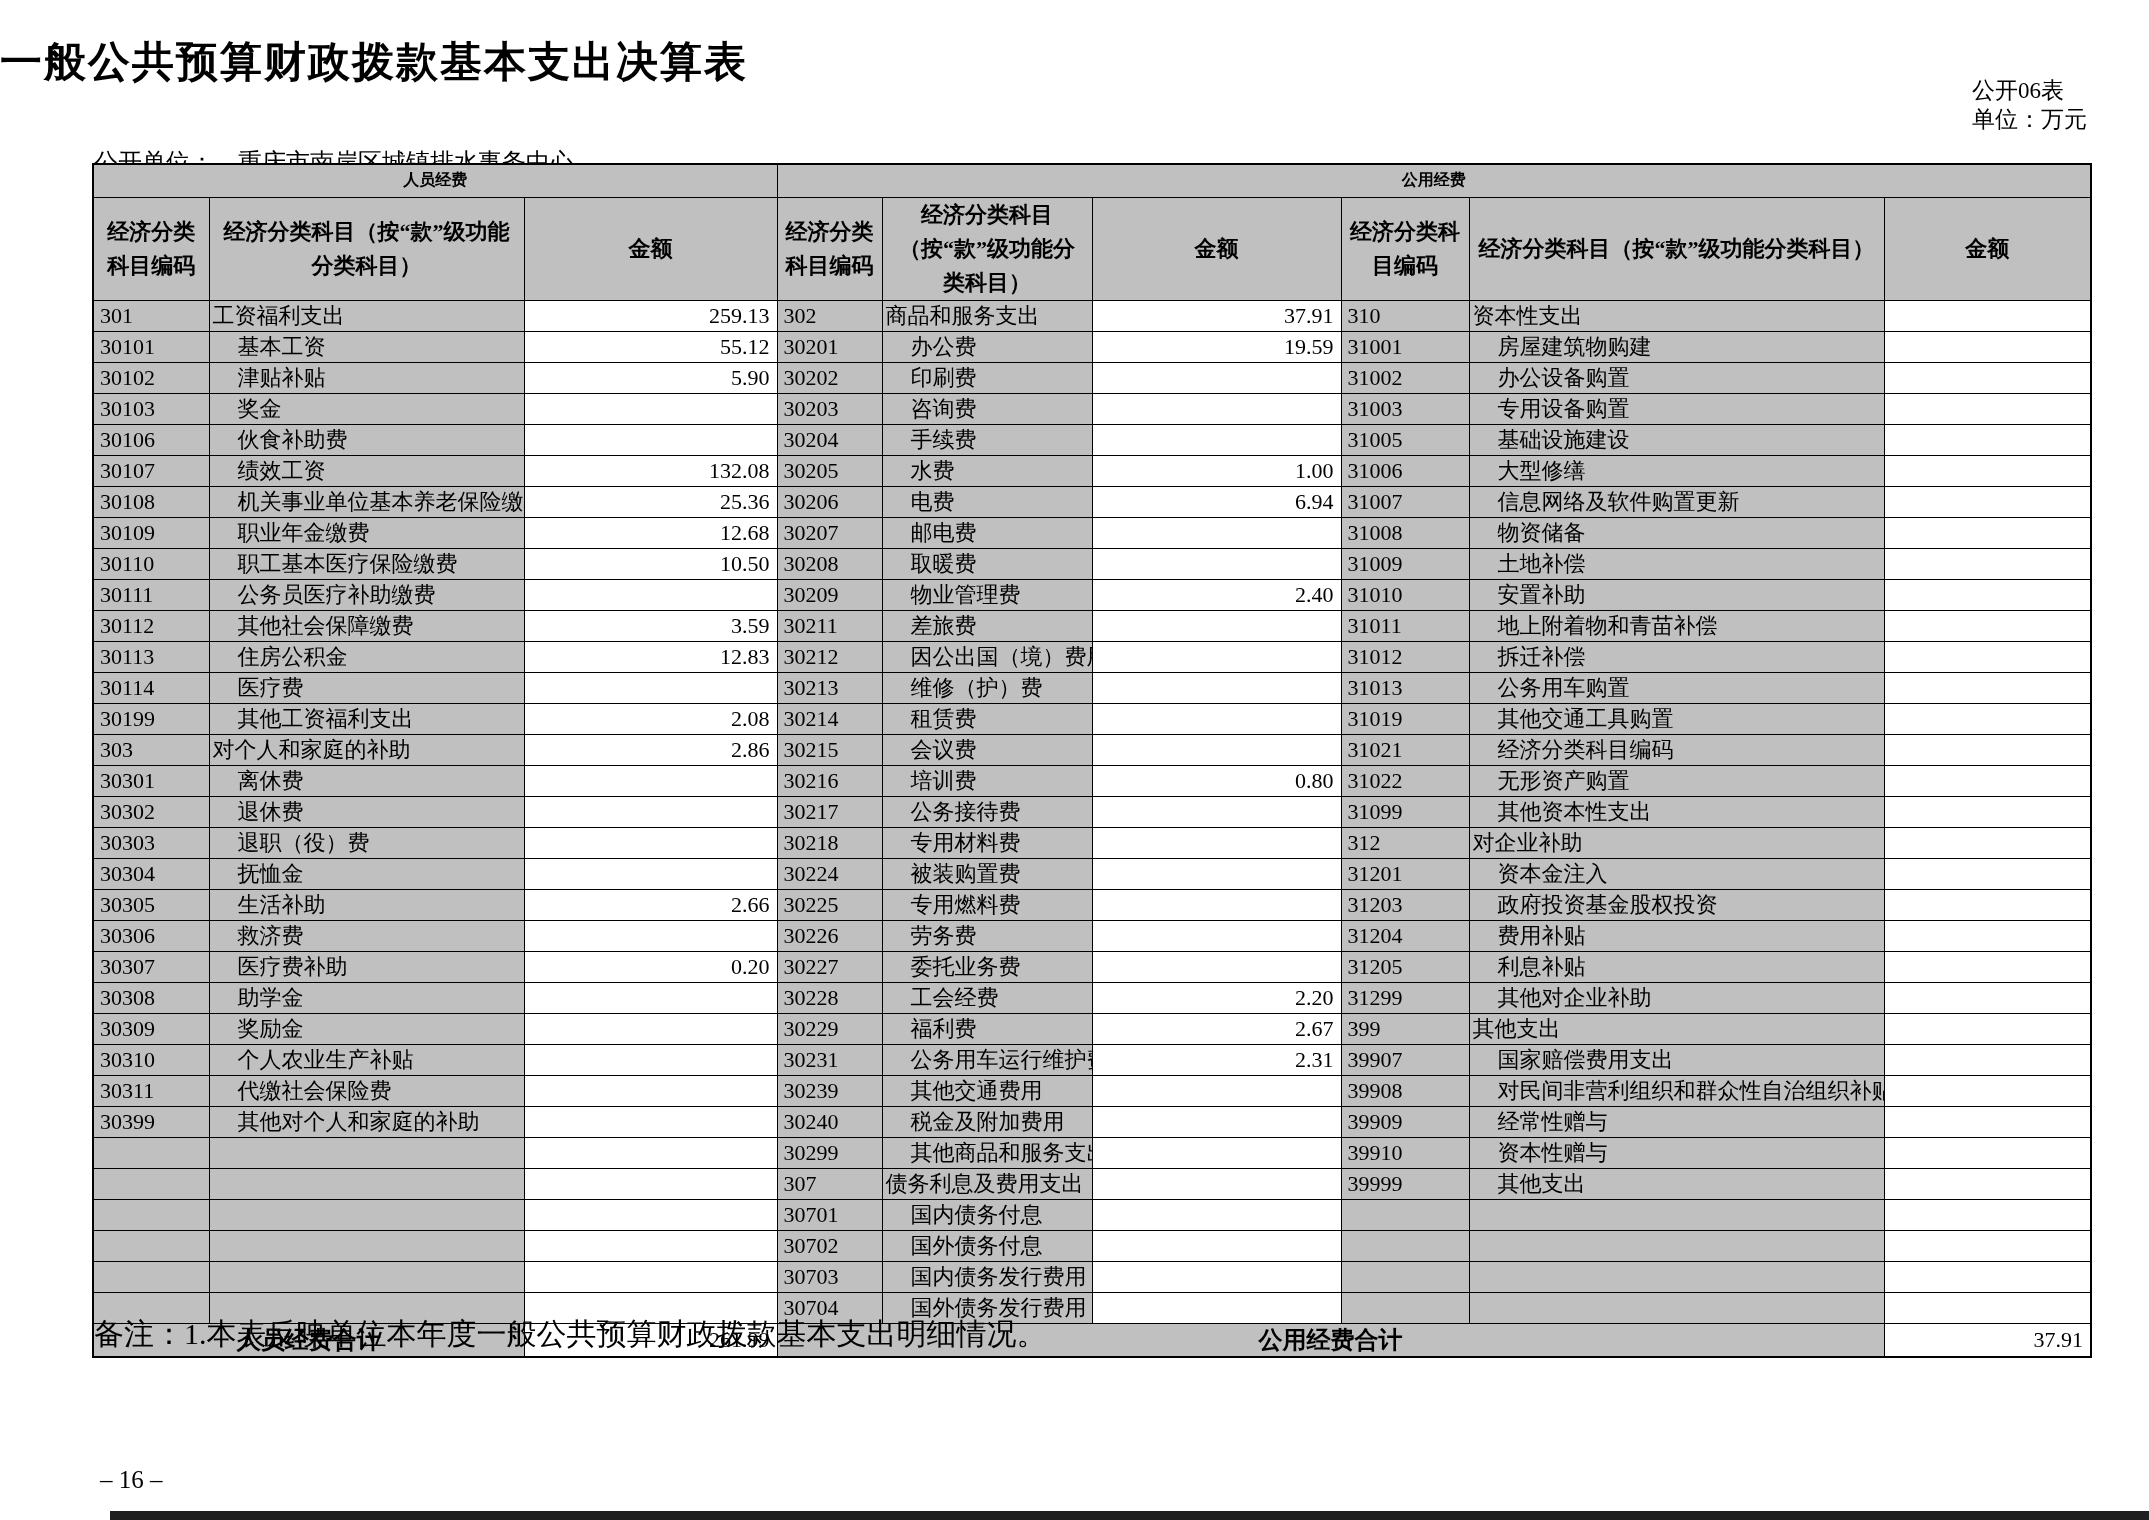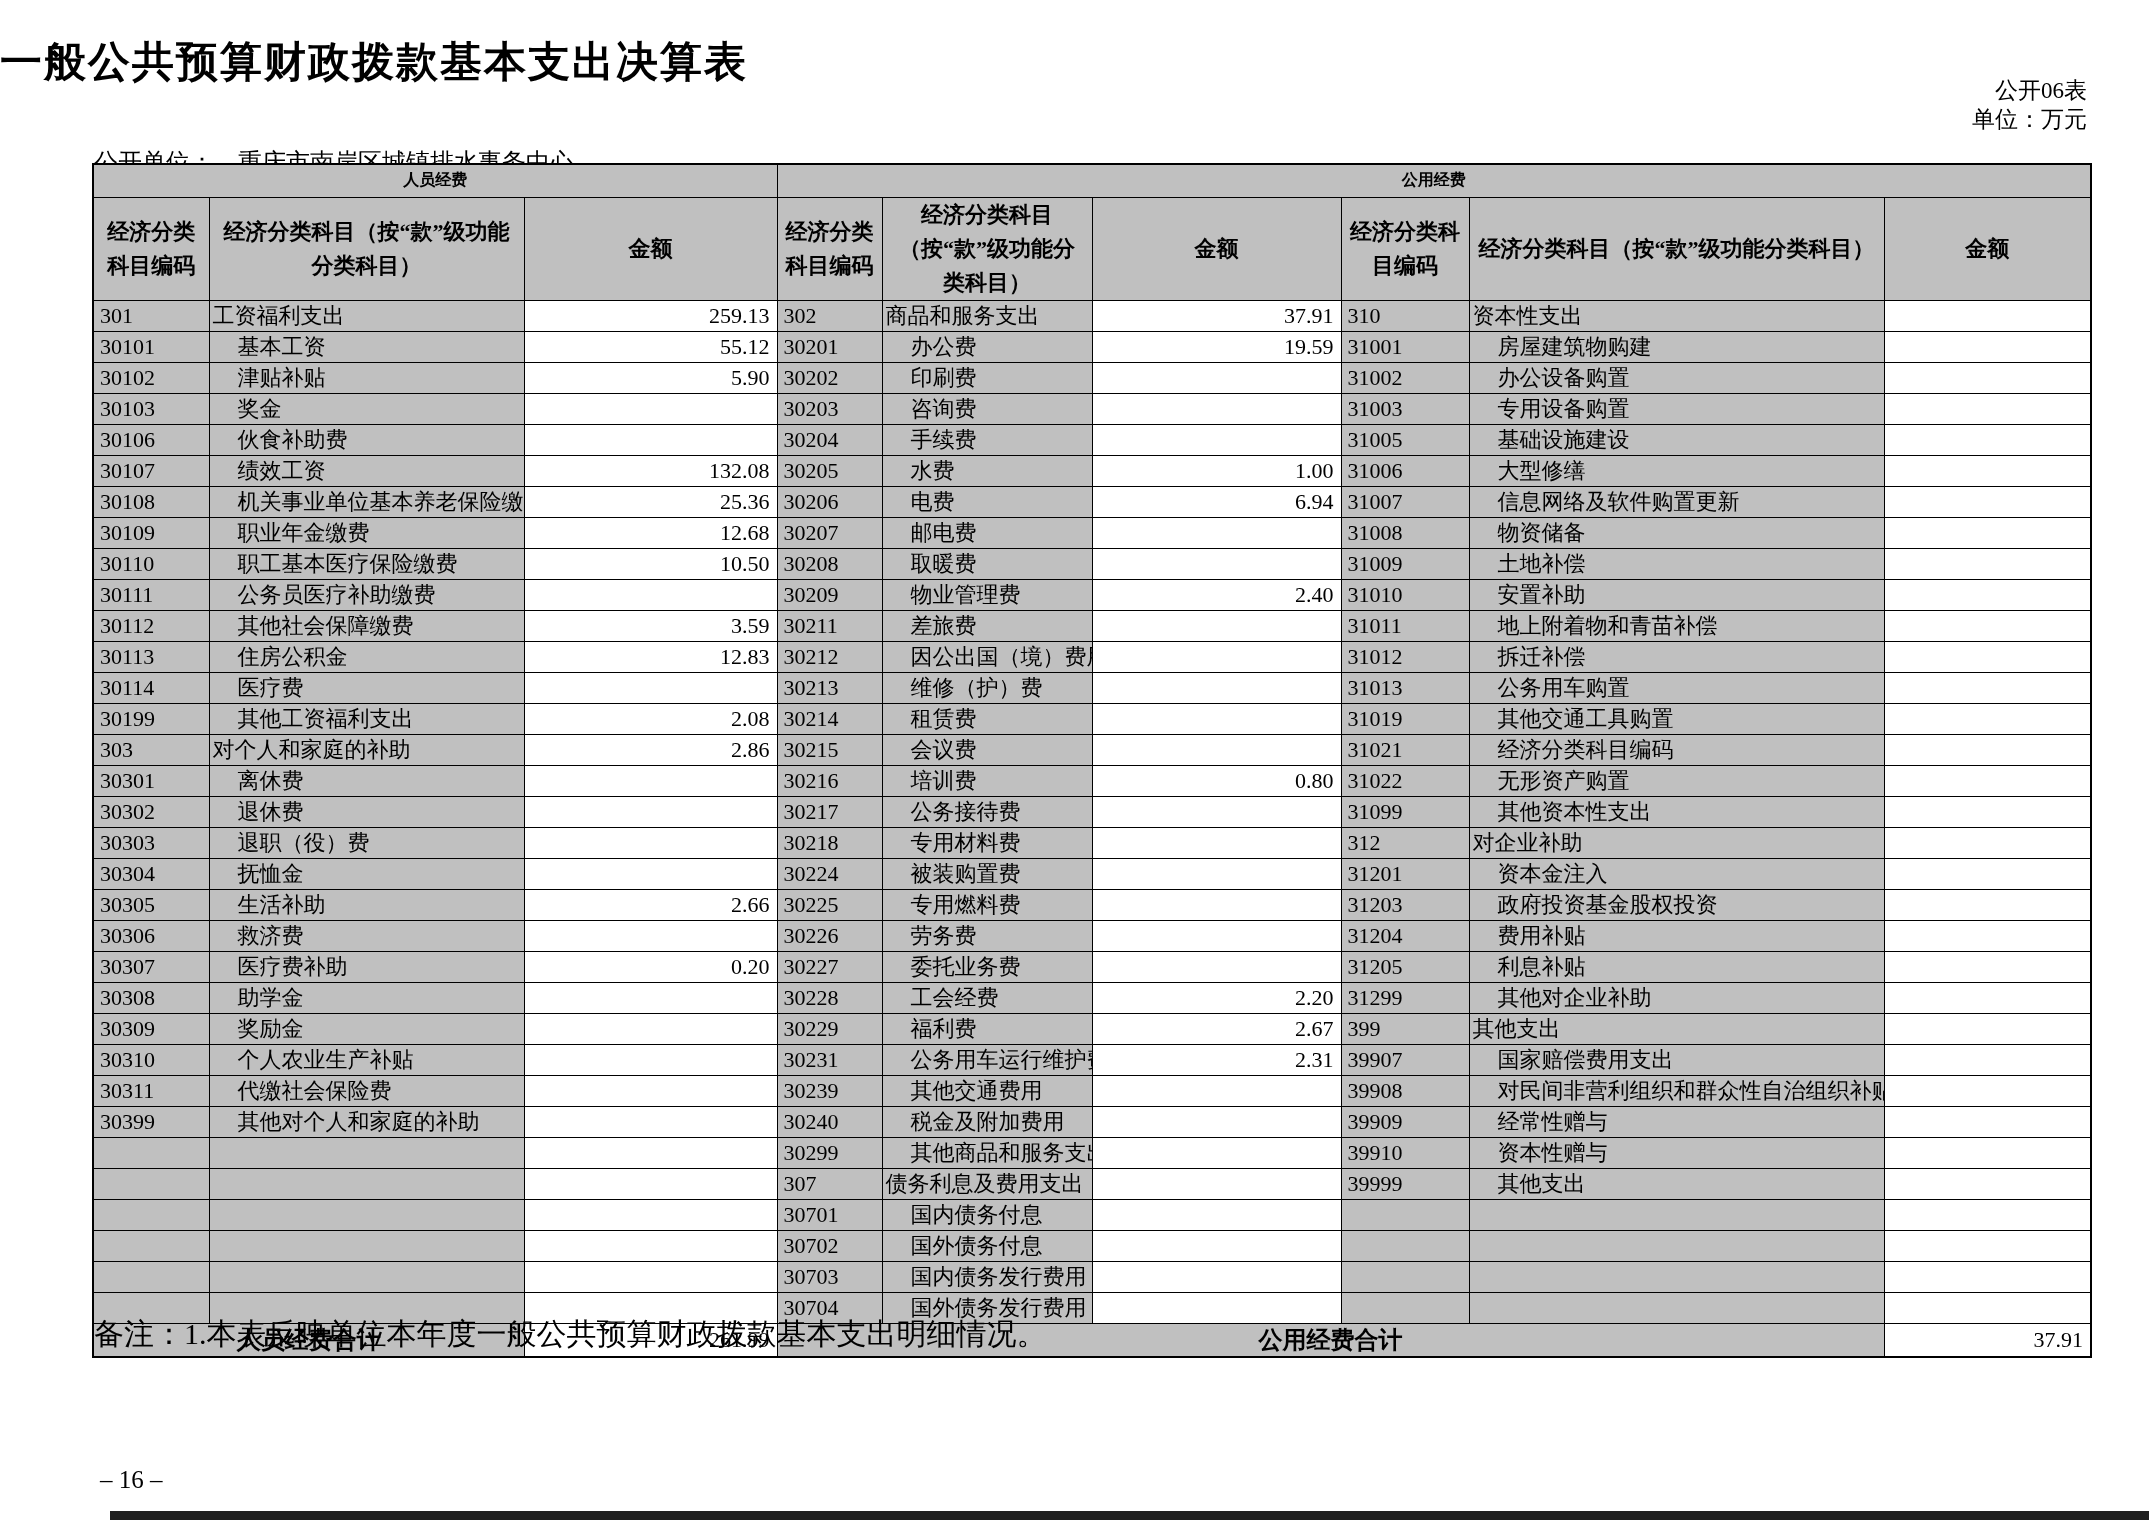--- a/index.html
+++ b/index.html
@@ -3,21 +3,21 @@
 <meta charset="utf-8">
 <style>
   * { box-sizing: border-box; margin: 0; padding: 0; }
   html,body { width: 2149px; height: 1520px; background: #ffffff; position: relative;
     font-family: "Liberation Serif", "DejaVu Serif", serif; color: #000; }
 
   .title { position: absolute; top: 34px; left: 0; width: 100%; text-align: left;
     font-size: 42px; font-weight: 700; letter-spacing: 2px;
     font-family: "Liberation Sans", "DejaVu Sans", sans-serif; }
 
-  .meta { position: absolute; top: 76px; right: 62px; text-align: right;
+  .meta { position: absolute; top: 76px; right: 62px; 
     font-size: 23px; line-height: 29px; }
 
   .publisher { position: absolute; left: 94px; top: 134px; font-size: 24px; margin-top: 12px; }
   .publisher .val { margin-left: 24px; }
 
   table.budget { position: absolute; left: 92px; top: 163px; width: 1998px;
     border-collapse: collapse; table-layout: fixed; font-size: 22px;
     border: 2px solid #000; }
   td, th { border: 1px solid #000; overflow: hidden; white-space: nowrap; }
 

